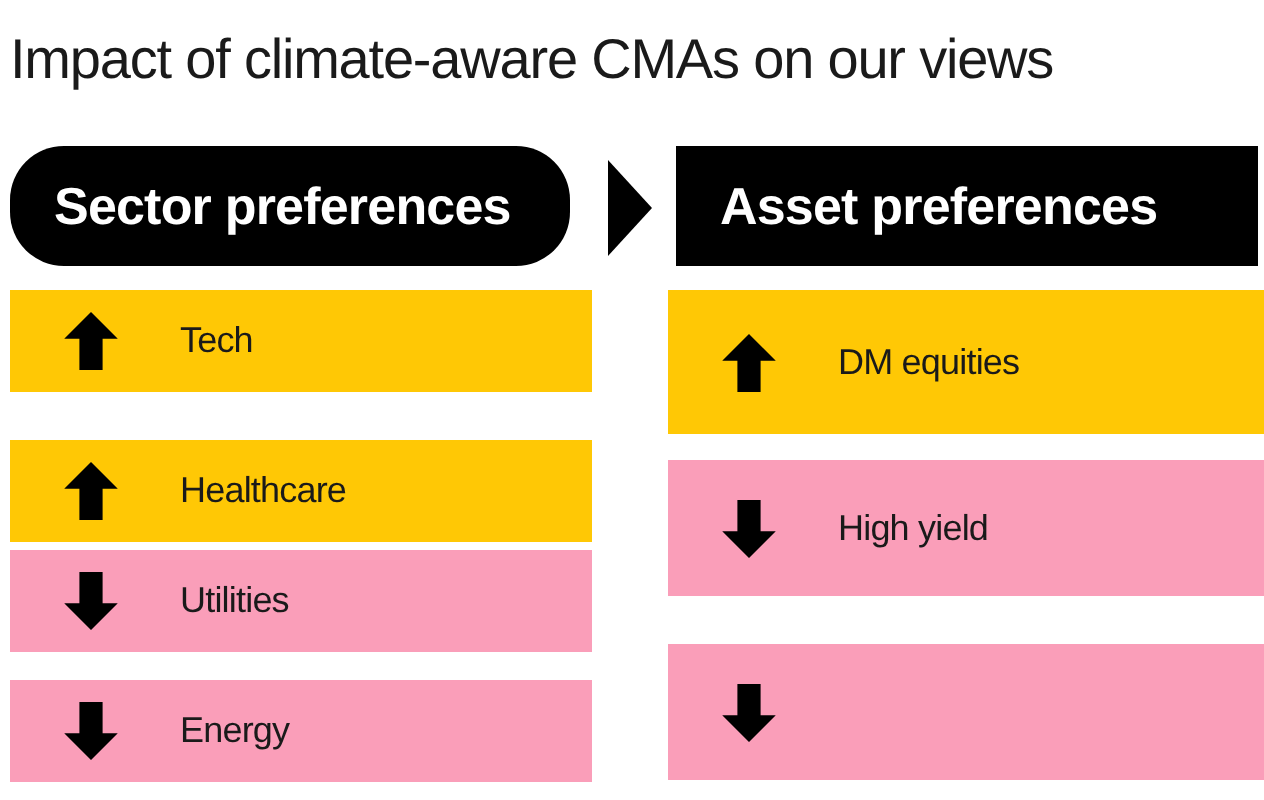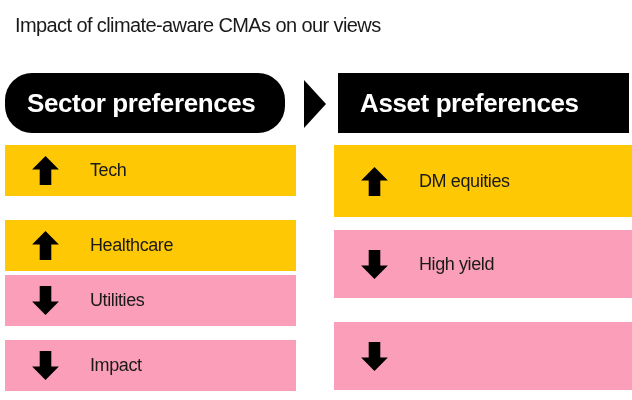--- a/index.html
+++ b/index.html
@@ -14,23 +14,23 @@
   body { font-family: "Liberation Sans", "DejaVu Sans", sans-serif; }
   .stage {
     position: relative;
     width: 632px;
     height: 400px;
     background: #ffffff;
     overflow: hidden;
   }
   .title {
     position: absolute;
-    left: 15px;
+    left: 5px;
     top: 14px;
-    font-size: 20px;
+    font-size: 28px;
     font-weight: 400;
     letter-spacing: -0.6px;
     color: var(--text);
     white-space: nowrap;
   }
   .col-header {
     position: absolute;
     top: 73px;
     height: 60px;
     background: var(--header-bg);
@@ -133,21 +133,21 @@
       </span>
       <span class="row-label">Utilities</span>
     </div>
 
     <div class="row down r4">
       <span class="dir-icon">
         <svg viewBox="0 0 24 26" xmlns="http://www.w3.org/2000/svg" aria-hidden="true">
           <polygon points="12,26 24,14 17.2,14 17.2,0 6.8,0 6.8,14 0,14" fill="#000000"></polygon>
         </svg>
       </span>
-      <span class="row-label">Impact</span>
+      <span class="row-label">Energy</span>
     </div>
 
   </div>
 
   <div class="col-right">
 
     <div class="row up a1">
       <span class="dir-icon">
         <svg viewBox="0 0 24 26" xmlns="http://www.w3.org/2000/svg" aria-hidden="true">
           <polygon points="12,0 24,12 17.2,12 17.2,26 6.8,26 6.8,12 0,12" fill="#000000"></polygon>

